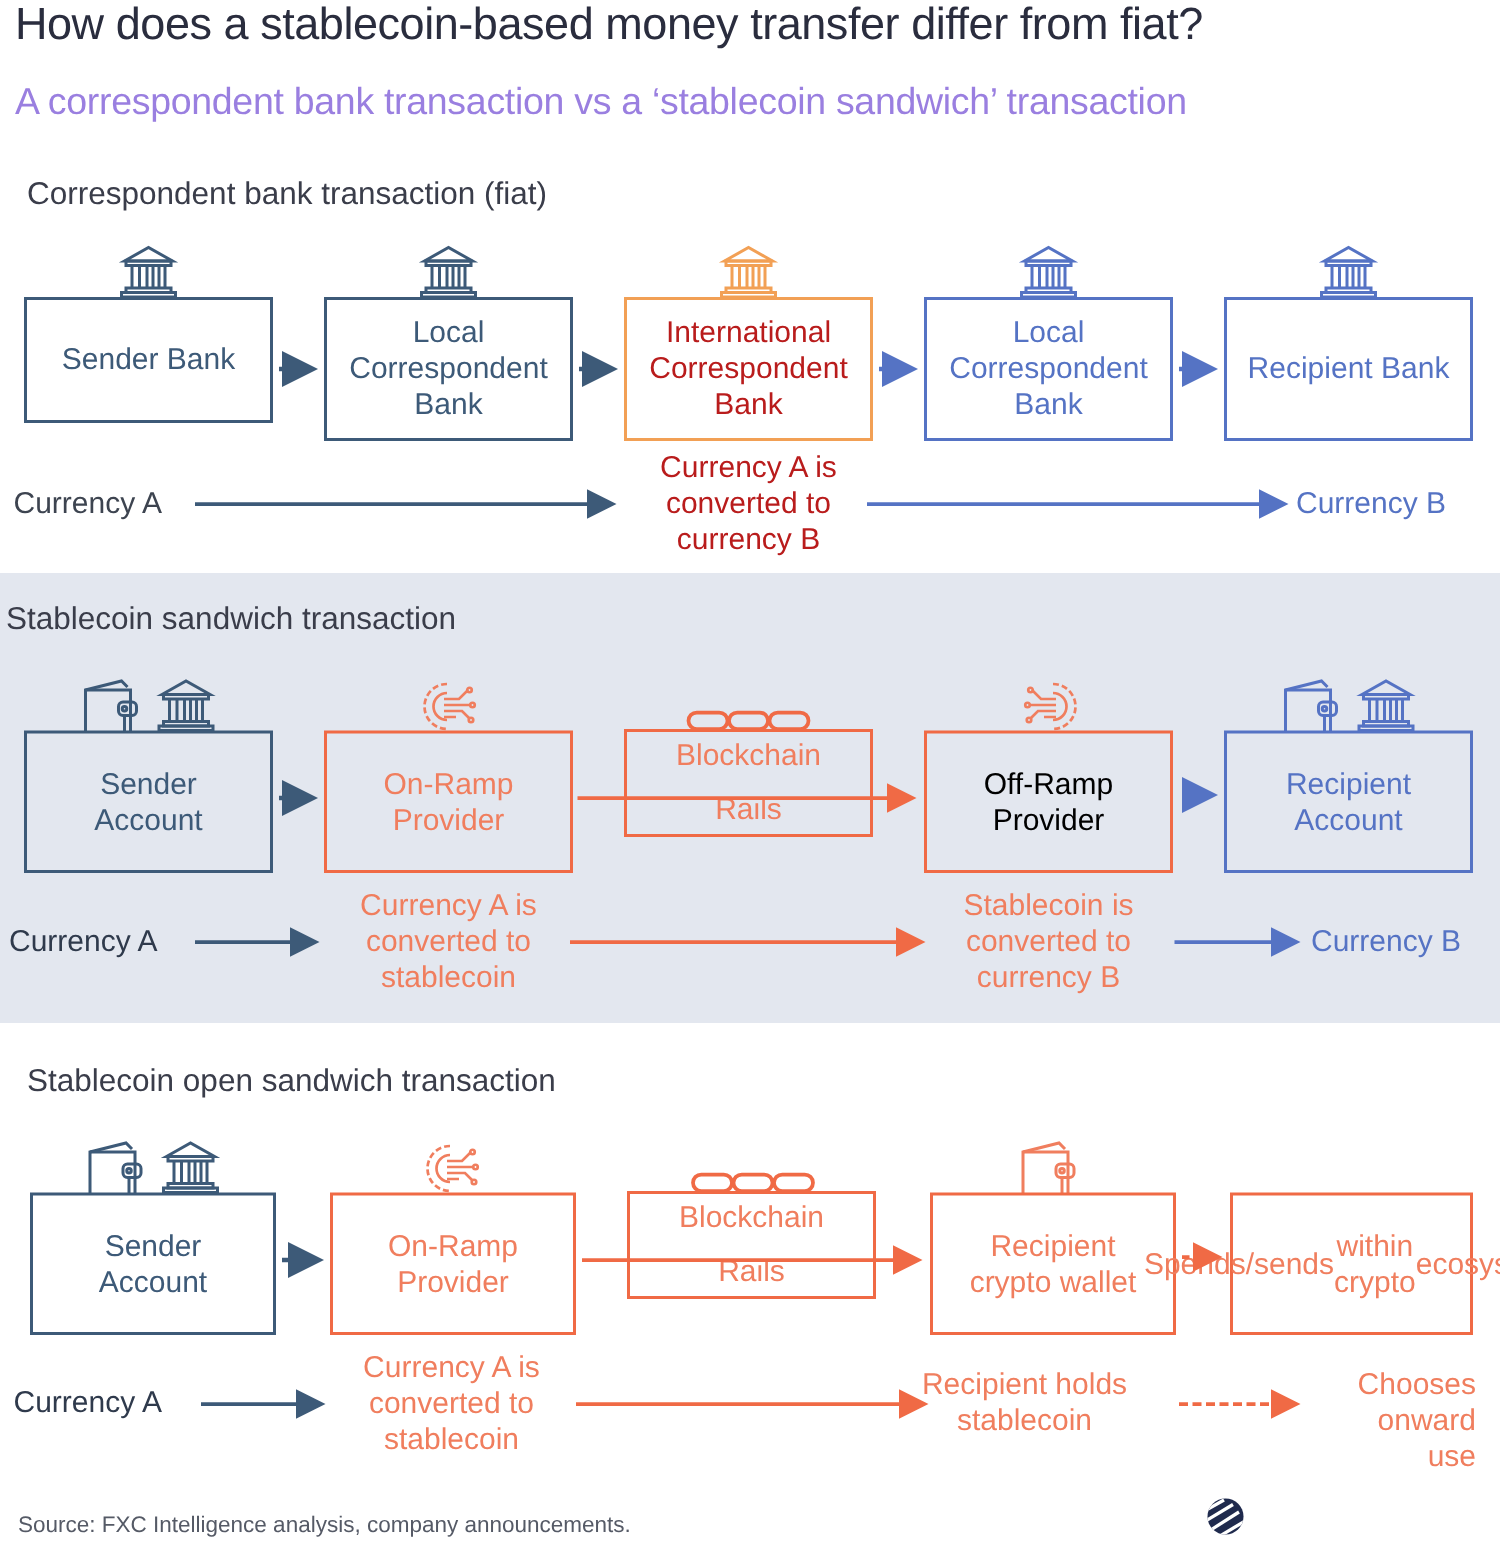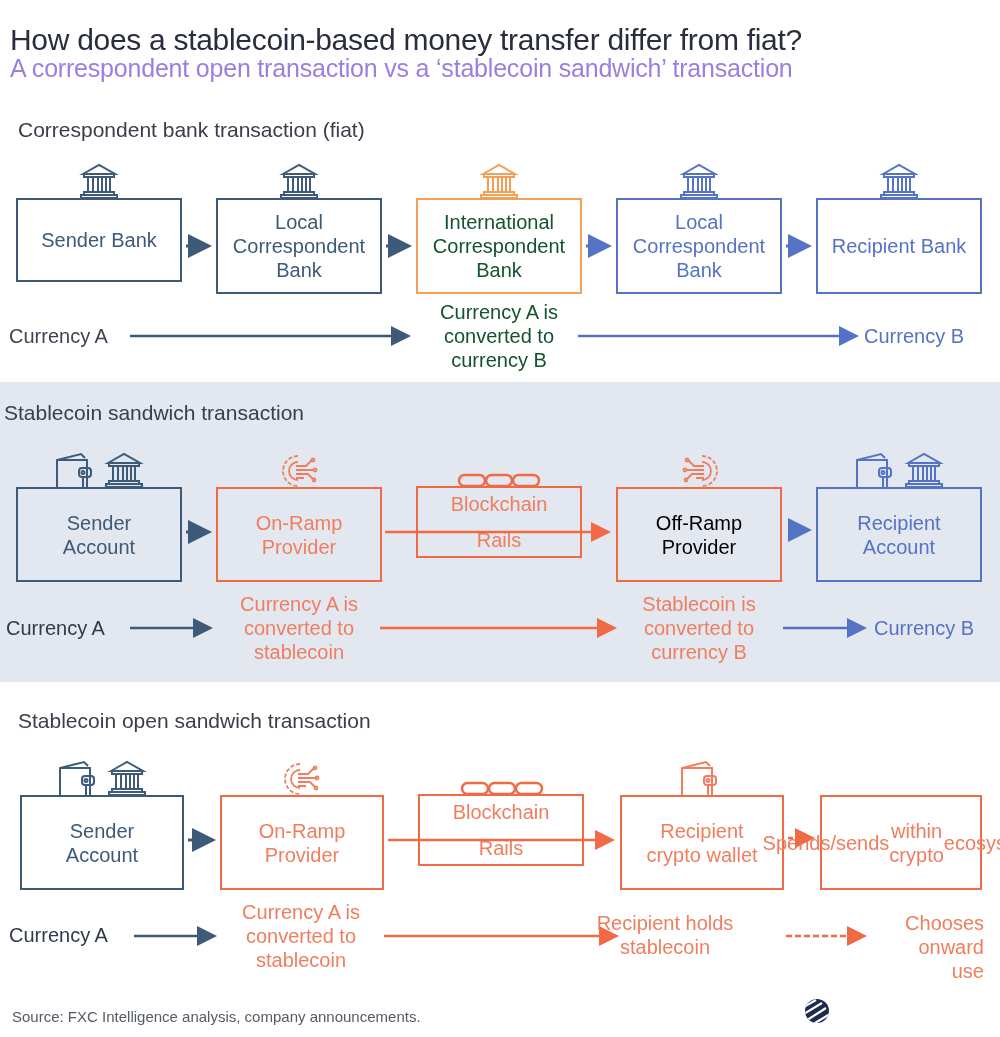--- a/index.html
+++ b/index.html
@@ -2,46 +2,46 @@
 <html><head>
 <meta charset="utf-8">
 <style>
   * { box-sizing: border-box; margin: 0; padding: 0; }
   body {
     width: 1000px; height: 1037px; background: #ffffff;
     font-family: "Liberation Sans", "DejaVu Sans", sans-serif;
     position: relative; overflow: hidden;
   }
   .abs { position: absolute; }
-  .title { left: 10px; top: 23px; font-size: 30px; color: #2a2d3e; letter-spacing: -0.3px; white-space: nowrap; }
+  .title { left: 10px; top: 0; font-size: 30px; color: #2a2d3e; letter-spacing: -0.3px; white-space: nowrap; }
   .subtitle { left: 10px; top: 54px; font-size: 25px; color: #9a7fe0; letter-spacing: -0.2px; white-space: nowrap; }
   .section-title { font-size: 21px; color: #3a3d4a; white-space: nowrap; }
   .band { left: 0; top: 382px; width: 1000px; height: 300px; background: #e3e7ef; }
   .box {
     position: absolute; border: 2px solid; display: flex; align-items: center; justify-content: center;
     text-align: center; font-size: 20px; line-height: 24px; background: transparent;
   }
   .navy { color: #3d5a78; border-color: #3d5a78; }
-  .amber { color: #14532d; border-color: #f2a055; }
+  .amber { color: #b91c1c; border-color: #f2a055; }
   .blue { color: #5573c4; border-color: #5573c4; }
   .coral { color: #f06a45; border-color: #f06a45; }
   .coral-text { color: #f07e5e; }
   .label { position: absolute; font-size: 20px; line-height: 24px; white-space: nowrap; }
   .center-label { text-align: center; }
   .icon { position: absolute; }
   .footer-src { left: 12px; top: 1008px; font-size: 15px; color: #555a66; white-space: nowrap; }
   .logo { left: 804px; top: 998px; display: flex; align-items: center; gap: 6px; }
   .logo-text { font-size: 22px; font-weight: bold; color: #1f2a4d; letter-spacing: -0.5px; white-space: nowrap; }
   svg { overflow: visible; }
 </style>
 </head>
 <body>
 
 <div class="abs title">How does a stablecoin-based money transfer differ from fiat?</div>
-<div class="abs subtitle">A correspondent open transaction vs a ‘stablecoin sandwich’ transaction</div>
+<div class="abs subtitle">A correspondent bank transaction vs a ‘stablecoin sandwich’ transaction</div>
 
 <svg width="0" height="0" style="position:absolute">
   <defs>
     <marker id="ah-navy" markerWidth="8" markerHeight="8" refX="6" refY="4" orient="auto">
         <path d="M0,0 L8,4 L0,8 z" fill="#3d5a78"></path>
       </marker>
     <marker id="ah-blue" markerWidth="8" markerHeight="8" refX="6" refY="4" orient="auto">
         <path d="M0,0 L8,4 L0,8 z" fill="#5573c4"></path>
       </marker>
     <marker id="ah-coral" markerWidth="8" markerHeight="8" refX="6" refY="4" orient="auto">
@@ -324,21 +324,21 @@
   <line x1="384" y1="936" x2="614" y2="936" stroke="#f06a45" stroke-width="2.5" marker-end="url(#ah-coral)"></line>
   <line x1="786" y1="936" x2="862" y2="936" stroke="#f06a45" stroke-width="2.5" stroke-dasharray="6 3" marker-end="url(#ah-coral)"></line>
 </svg>
 
 <div class="label" style="left:9px; top:923px; color:#2f3a4c;">Currency A</div>
 <div class="label center-label coral-text" style="left:218px; top:900px; width:166px;">
   <div>Currency A is</div>
   <div>converted to</div>
   <div>stablecoin</div>
 </div>
-<div class="label center-label coral-text" style="left:582px; top:911px; width:166px;">
+<div class="label center-label coral-text" style="left:600px; top:911px; width:166px;">
   <div>Recipient holds</div>
   <div>stablecoin</div>
 </div>
 <div class="label coral-text" style="left:866px; top:911px; width:118px; text-align:right;">
   <div>Chooses</div>
   <div>onward</div>
   <div>use</div>
 </div>
 
 <div class="abs footer-src">Source: FXC Intelligence analysis, company announcements.</div>

